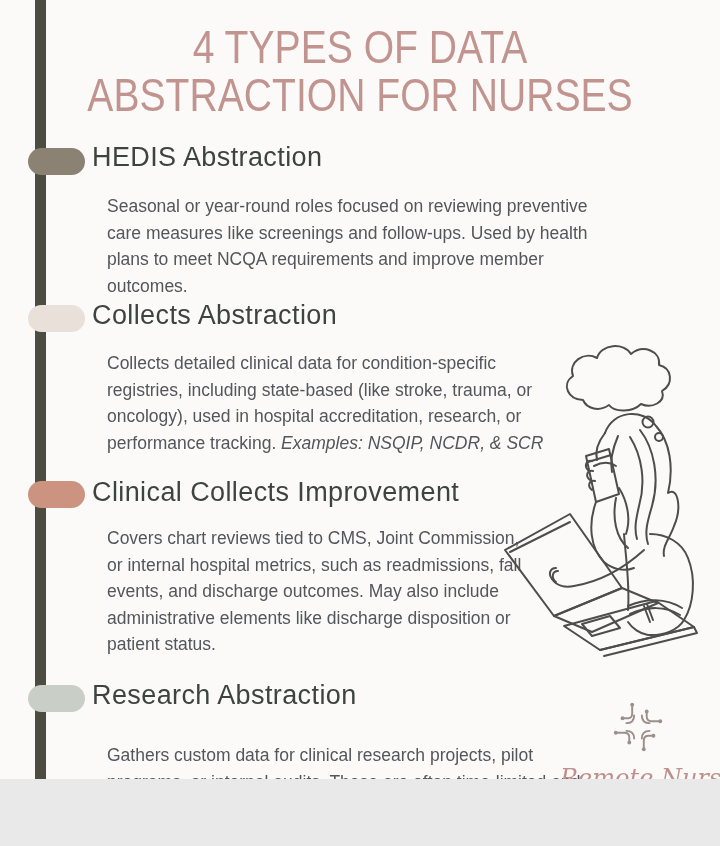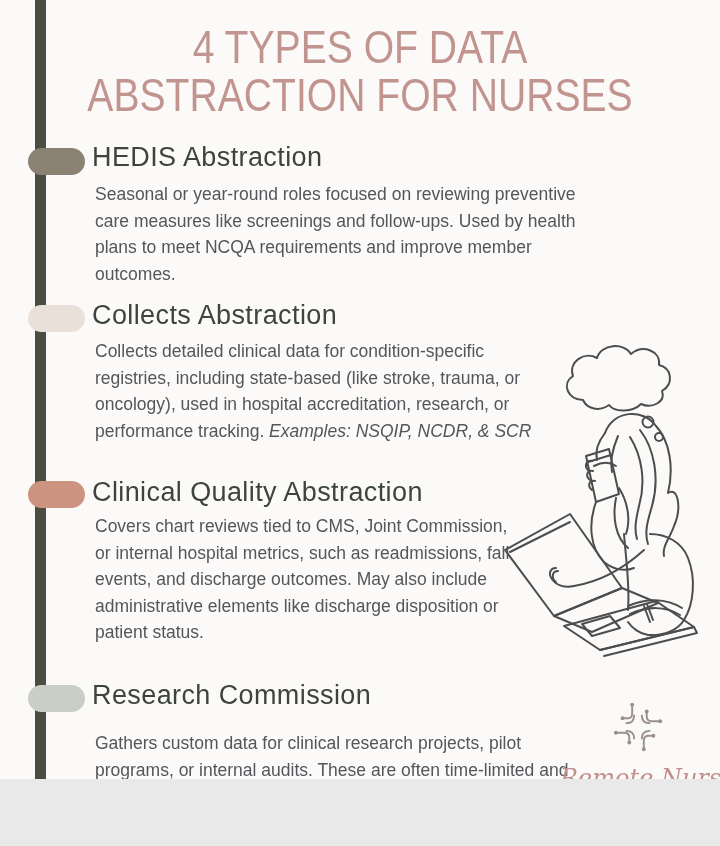--- a/index.html
+++ b/index.html
@@ -34,21 +34,21 @@
   .section h2{
     margin:0;
     position:absolute;left:92px;top:0;
     font-size:27px;
     font-weight:400;
     color:#3d443e;
     letter-spacing:0.4px;
     white-space:nowrap;
   }
   .section p{
-    margin:0;
+    margin:12px;
     position:absolute;left:95px;
     font-size:17.5px;
     line-height:26.6px;
     color:#53565b;
   }
   .section p em{color:#53565b;}
   .s1{top:142px;} .s1 .pill{top:6px;background:#8b8274;}
   .s1 p{top:39px;width:500px;}
   .s2{top:300px;} .s2 .pill{top:5px;background:#eae0da;}
   .s2 p{top:38px;width:465px;}
@@ -98,27 +98,27 @@
   </div>
 
   <div class="section s2">
     <div class="pill"></div>
     <h2>Collects Abstraction</h2>
     <p><span>Collects detailed clinical data for condition-specific registries, including state-based (like stroke, trauma, or oncology), used in hospital accreditation, research, or performance tracking. </span><em>Examples: NSQIP, NCDR, &amp; SCR</em></p>
   </div>
 
   <div class="section s3">
     <div class="pill"></div>
-    <h2>Clinical Quality Abstraction</h2>
+    <h2>Clinical Collects Improvement</h2>
     <p>Covers chart reviews tied to CMS, Joint Commission, or internal hospital metrics, such as readmissions, fall events, and discharge outcomes. May also include administrative elements like discharge disposition or patient status.</p>
   </div>
 
   <div class="section s4">
     <div class="pill"></div>
-    <h2>Research Commission</h2>
+    <h2>Research Abstraction</h2>
     <p>Gathers custom data for clinical research projects, pilot programs, or internal audits. These are often time-limited and require custom criteria outside standard abstraction workflows.</p>
   </div>
 
   <div class="illustration">
     <svg viewBox="0 0 215 322" fill="none" stroke="#4d4d4d" stroke-width="2" stroke-linecap="round" stroke-linejoin="round">
 
       <g>
         <path d="M 85,62 C 70,62 63,46 75,38 C 70,24 86,13 99,20 C 103,6 126,4 133,16 C 145,6 163,13 161,27 C 174,30 176,46 164,53 C 168,64 154,71 143,66 C 135,74 117,75 111,67 C 101,74 89,71 85,62 Z"></path>
         <circle cx="150" cy="84" r="5.5"></circle>
         <circle cx="161" cy="99" r="4"></circle>

